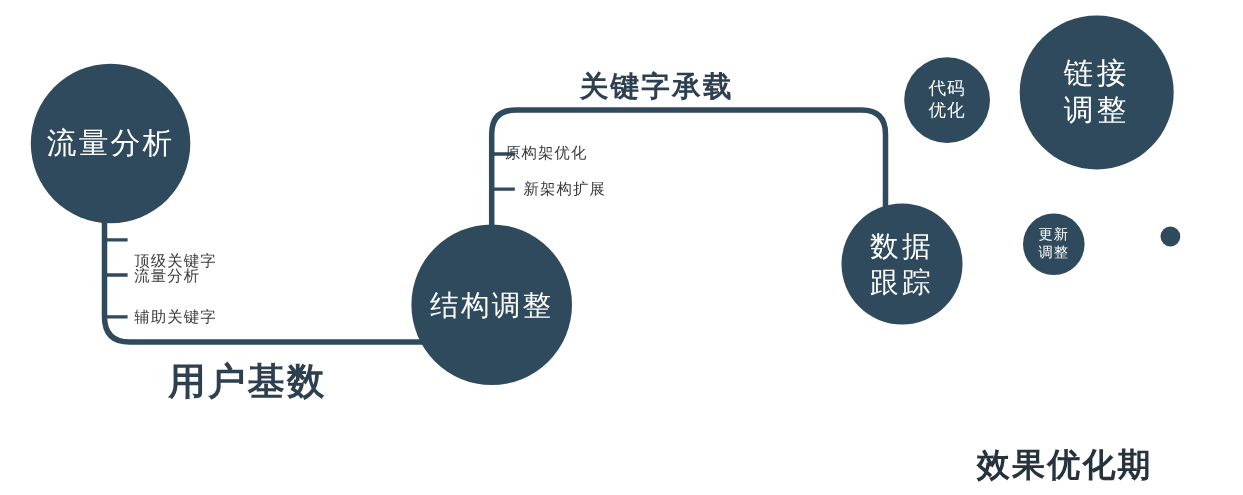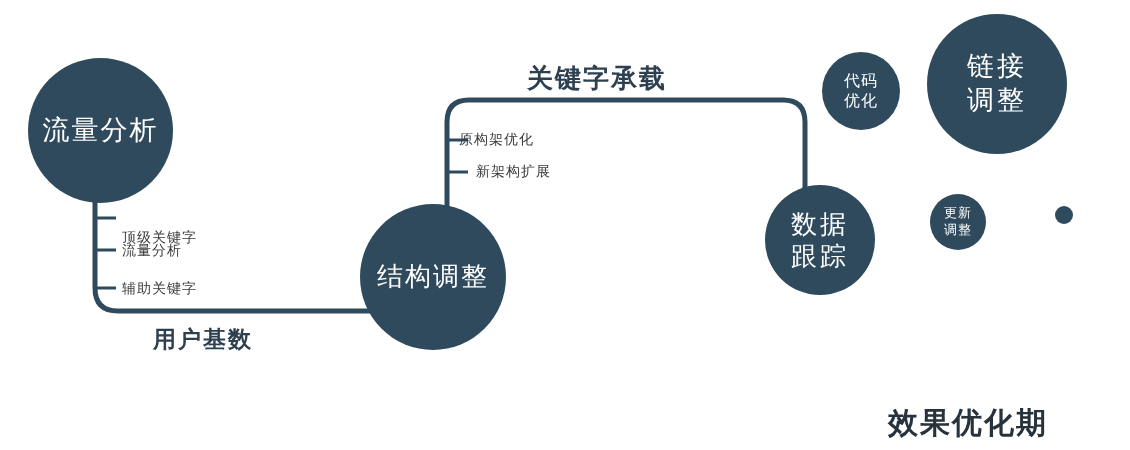--- a/index.html
+++ b/index.html
@@ -5,29 +5,29 @@
   html,body{margin:0;padding:0;background:#fff;}
   body{font-family:"Liberation Sans","DejaVu Sans",sans-serif;}
   .canvas{position:relative;width:1130px;height:450px;background:var(--background,#fff);overflow:hidden;}
   svg.wires{position:absolute;left:0;top:0;width:1130px;height:450px;}
   .wire{fill:none;stroke:var(--line,#2e4a5c);stroke-width:5;stroke-linecap:round;}
   .tickline{fill:none;stroke:var(--line,#2e4a5c);stroke-width:3;stroke-linecap:butt;}
   .node{position:absolute;border-radius:50%;background:var(--circle,#2e4a5c);color:#fff;
         display:flex;flex-direction:column;align-items:center;justify-content:center;
         text-align:center;letter-spacing:2px;line-height:1.25;}
   .node-traffic{left:28px;top:58px;width:145px;height:145px;font-size:27px;}
-  .node-structure{left:360px;top:204px;width:146px;height:146px;font-size:26px;font-family:Liberation Serif, serif;}
+  .node-structure{left:374px;top:204px;width:146px;height:146px;font-size:26px;}
   .node-data{left:765px;top:185px;width:110px;height:110px;font-size:26px;letter-spacing:3px;}
   .node-code{left:822px;top:52px;width:78px;height:78px;font-size:16px;letter-spacing:1px;}
   .node-link{left:927px;top:14px;width:140px;height:140px;font-size:27px;letter-spacing:3px;}
   .node-update{left:930px;top:194px;width:56px;height:56px;font-size:13px;letter-spacing:1px;line-height:1.3;}
   .node-dot{left:1055px;top:206px;width:18px;height:18px;}
   .node-report{left:930px;top:260px;width:114px;height:114px;font-size:26px;letter-spacing:3px;}
   .edge-label{position:absolute;color:var(--label_dark,#2e4a5c);font-weight:bold;letter-spacing:2px;}
-  .label-user-base{left:153px;top:324px;font-size:23px;}
+  .label-user-base{left:153px;top:324px;font-size:34px;}
   .label-keyword{left:527px;top:61px;font-size:26px;text-align:right;}
   .label-effect{left:888px;top:403px;font-size:30px;font-weight:600;color:#26323c;}
   .tick-label{position:absolute;font-size:14px;color:#3a3a3a;transform:translateY(-50%);letter-spacing:1px;}
   .tl-1{left:122px;top:218px;margin-top:20px;}
   .tl-2{left:122px;top:251px;}
   .tl-3{left:122px;top:289px;}
   .tr-1{left:459px;top:140px;}
   .tr-2{left:476px;top:172px;}
 </style>
 </head>

